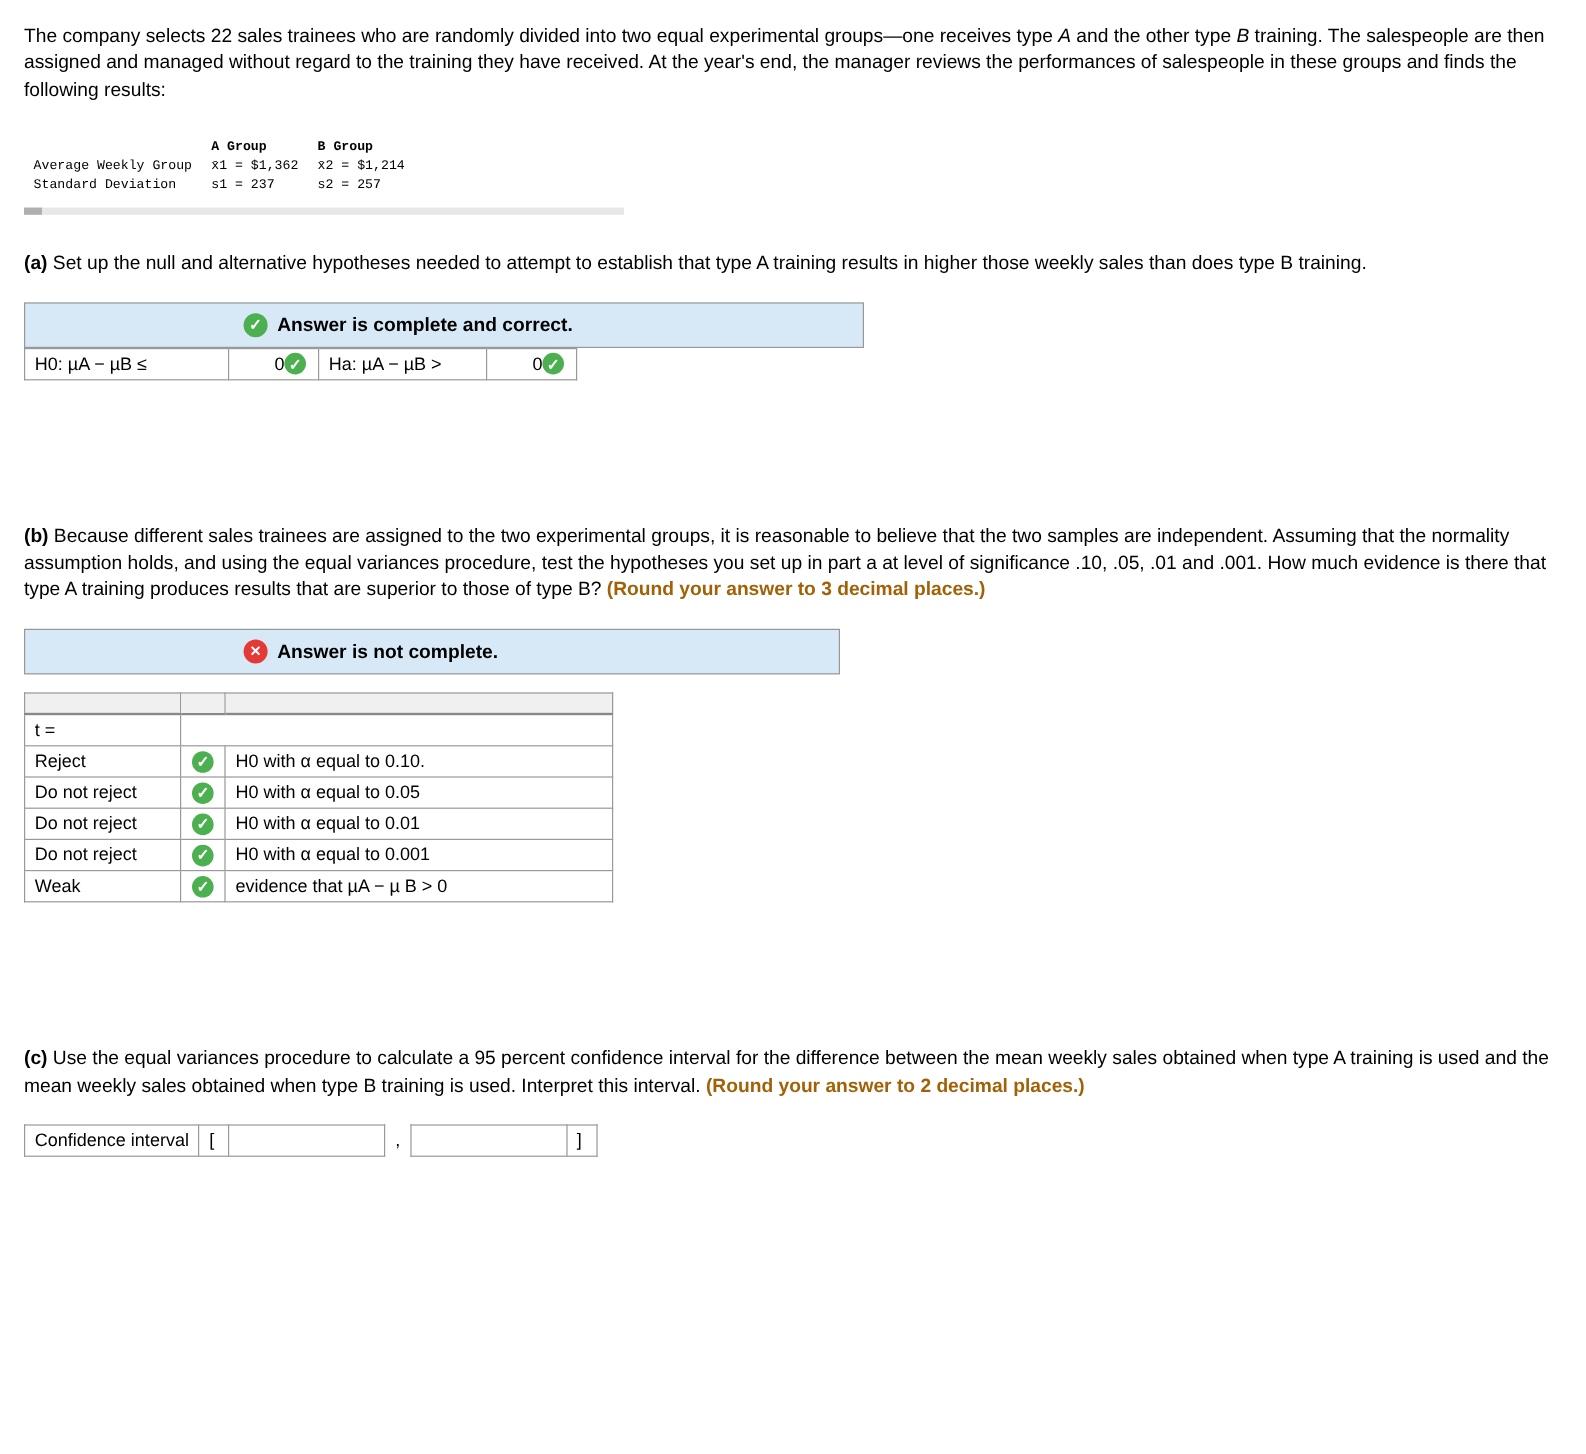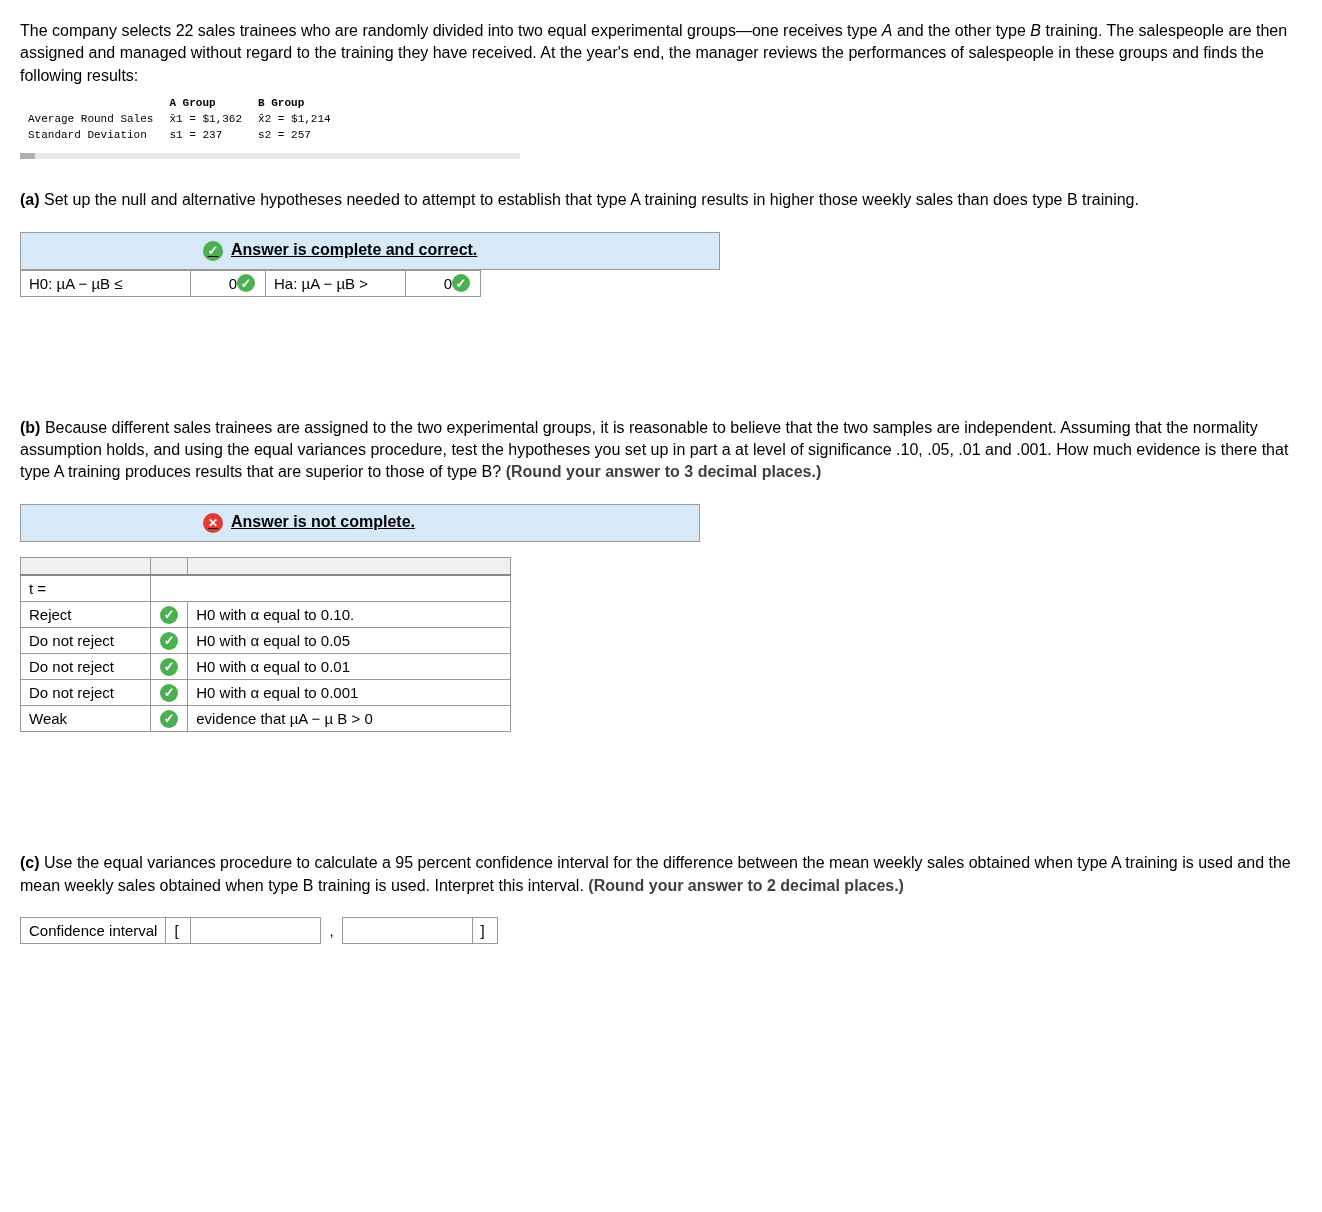--- a/index.html
+++ b/index.html
@@ -9,21 +9,21 @@
     }
     body {
       font-family: Arial, Helvetica, sans-serif;
       font-size: 16px;
       color: #000;
       background: #fff;
       padding: 20px;
       max-width: 1322px;
     }
     .intro-text {
-      margin-bottom: 8px;
+      margin-bottom: 28px;
       line-height: 1.4;
     }
     .italic {
       font-style: italic;
     }
     .data-table {
       font-family: 'Courier New', monospace;
       font-size: 11px;
       margin-bottom: 10px;
       border-collapse: collapse;
@@ -49,32 +49,31 @@
       position: absolute;
     }
     .part-label {
       font-weight: bold;
     }
     .question-text {
       margin-bottom: 20px;
       line-height: 1.4;
     }
     .red-text {
-      color: #404040;
+      color: #a16207;
       font-weight: bold;
     }
     .answer-banner {
       display: flex;
-      align-items: flex-start;
+      align-items: flex-end;
       background: #d7e9f7;
       border: 1px solid #999;
       padding: 8px 12px;
       width: 700px;
       font-weight: bold;
-      text-decoration: underline;
     }
     .answer-banner.incomplete {
       background: #d7e9f7;
       width: 680px;
     }
     .answer-banner .spacer {
       width: 170px;
     }
     .answer-banner.incomplete .spacer {
       width: 170px;
@@ -214,21 +213,21 @@
 </p>
 
 <table class="data-table">
   <tbody>
       <tr class="header-row">
     <td></td>
     <td>A Group</td>
     <td>B Group</td>
   </tr>
   <tr>
-    <td>Average Round Sales</td>
+    <td>Average Weekly Group</td>
     <td>x̄1 = $1,362</td>
     <td>x̄2 = $1,214</td>
   </tr>
   <tr>
     <td>Standard Deviation</td>
     <td>s1 = 237</td>
     <td>s2 = 257</td>
   </tr>
 </tbody>
   </table>

